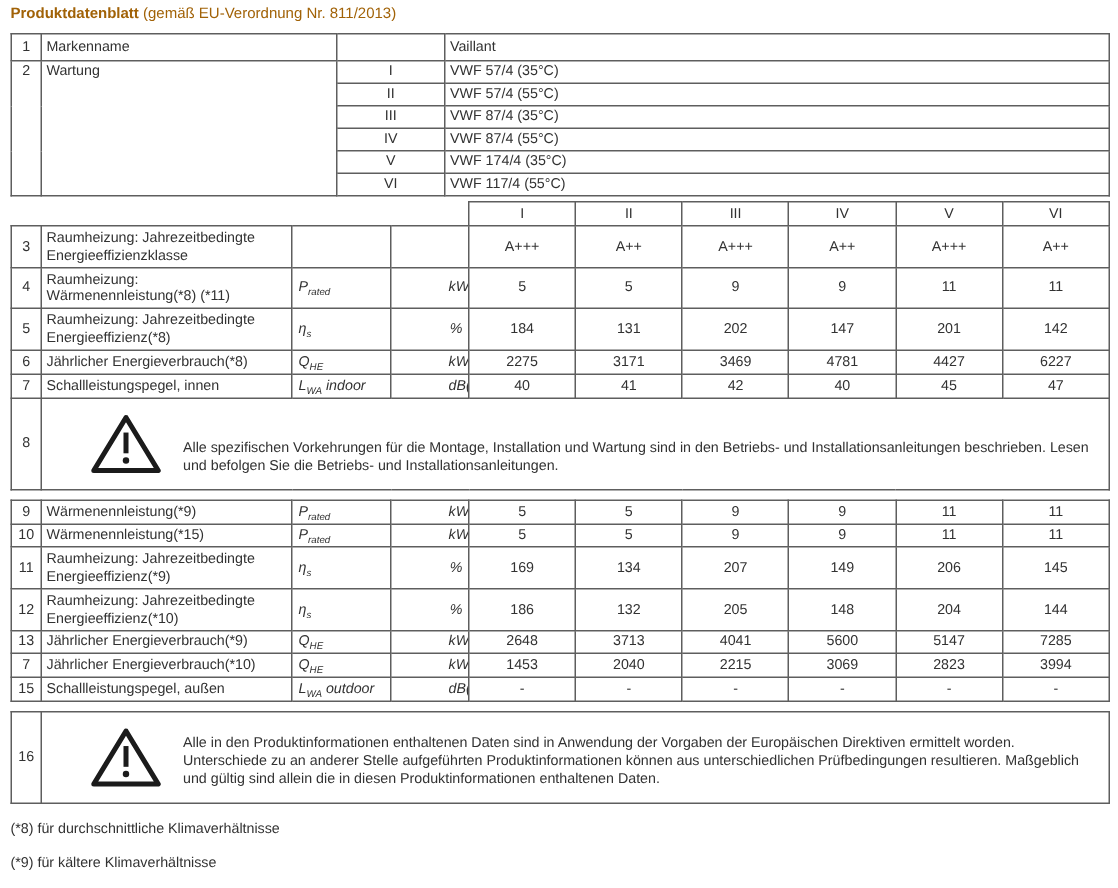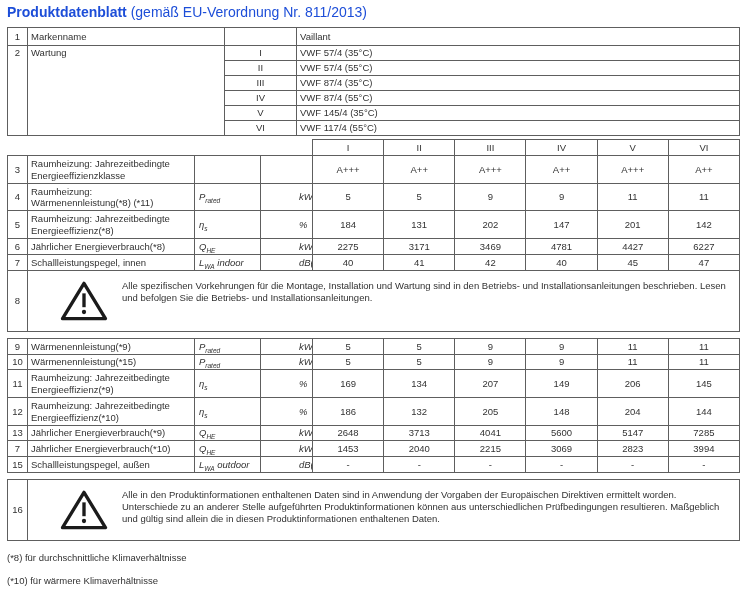--- a/index.html
+++ b/index.html
@@ -1,30 +1,30 @@
 <!DOCTYPE html>
 <html><head>
 <meta charset="utf-8">
 <style>
   html,body{margin:0;padding:0;background:#fff;}
   body{width:745px;height:592px;font-family:"Liberation Sans",sans-serif;color:#262626;overflow:hidden;}
   .page{padding:4px 5px 0 7px;}
-  .title{font-size:14px;margin:0 0 7px 0;font-weight:normal;color:#1d4ed8;}
+  .title{font-size:10px;margin:0 0 7px 0;font-weight:normal;color:#a16207;}
   .title .b{font-weight:bold;}
   table{border-collapse:collapse;table-layout:fixed;width:733px;}
   td{border:1px solid #5e5e5e;font-size:9.5px;line-height:1.18;padding:1px 3px;vertical-align:middle;overflow:hidden;color:#323232;}
   .c{text-align:center;padding:1px 1px;}
   .nb{border:none;background:transparent;}
   .sym{font-style:italic;padding-left:4px;}
   .sym sub{font-size:6.5px;line-height:0;}
-  .unit{font-style:italic;text-align:left;padding-left:38px;}
+  .unit{font-style:italic;text-align:center;padding-left:38px;}
   .ta{margin-bottom:3px;}
   .gap6{height:6px;}
   .warncell{padding:2px 8px;}
-  .warnflex{display:flex;align-items:flex-start;gap:14px;}
+  .warnflex{display:flex;align-items:flex-end;gap:14px;}
   .warnflex svg{flex:0 0 auto;margin-left:24px;}
   .warntext{font-size:9.5px;line-height:1.25;color:#323232;}
   .footnotes{margin-top:7px;font-size:9.5px;color:#323232;}
   .footnotes p{margin:11px 0 5px 0;line-height:1.25;}
   tr.h15 td{height:13px;}
   tr.h14 td{height:12px;}
   tr.h17 td{height:15px;}
   tr.h26 td{height:24px;}
   tr.h27 td{height:25px;}
   tr.h60 td{height:56px;}
@@ -63,21 +63,21 @@
     <tr class="h14">
       <td class="c">III</td>
       <td>VWF 87/4 (35°C)</td>
     </tr>
     <tr class="h14">
       <td class="c">IV</td>
       <td>VWF 87/4 (55°C)</td>
     </tr>
     <tr class="h14">
       <td class="c">V</td>
-      <td>VWF 145/4 (35°C)</td>
+      <td>VWF 174/4 (35°C)</td>
     </tr>
     <tr class="h14">
       <td class="c">VI</td>
       <td>VWF 117/4 (55°C)</td>
     </tr>
   </tbody>
     </table>
 
   <table>
     <colgroup>
@@ -300,17 +300,18 @@
           </svg>
           <div class="warntext">Alle in den Produktinformationen enthaltenen Daten sind in Anwendung der Vorgaben der Europäischen Direktiven ermittelt worden. Unterschiede zu an anderer Stelle aufgeführten Produktinformationen können aus unterschiedlichen Prüfbedingungen resultieren. Maßgeblich und gültig sind allein die in diesen Produktinformationen enthaltenen Daten.</div>
         </div>
       </td>
     </tr>
   </tbody>
     </table>
 
   <div class="footnotes">
     <p>(*8) für durchschnittliche Klimaverhältnisse</p>
+    <p>(*9) für kältere Klimaverhältnisse</p>
     <p>(*10) für wärmere Klimaverhältnisse</p>
 
   </div>
 
 </div>
 
 </body></html>

